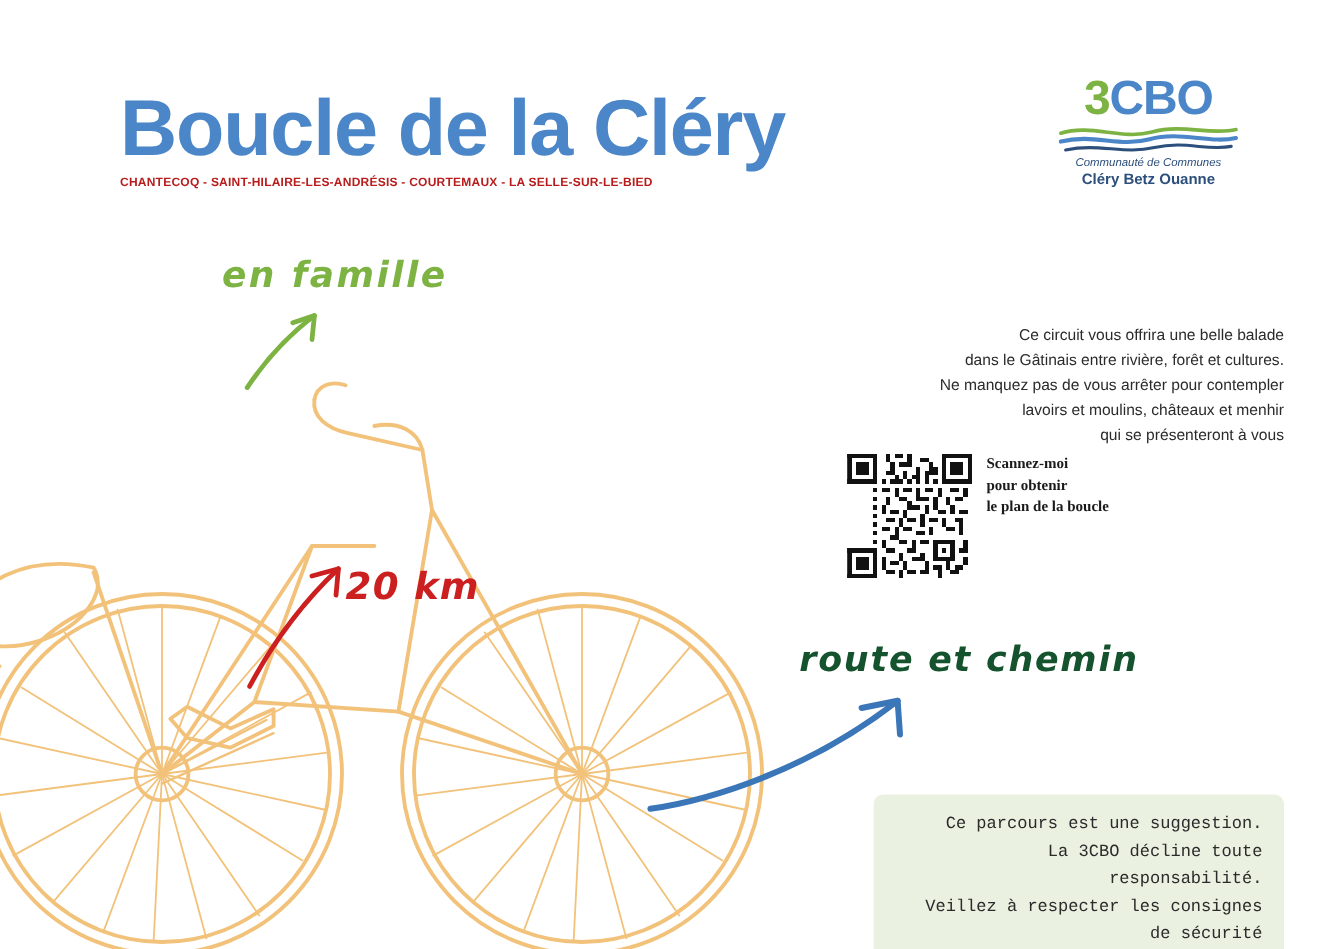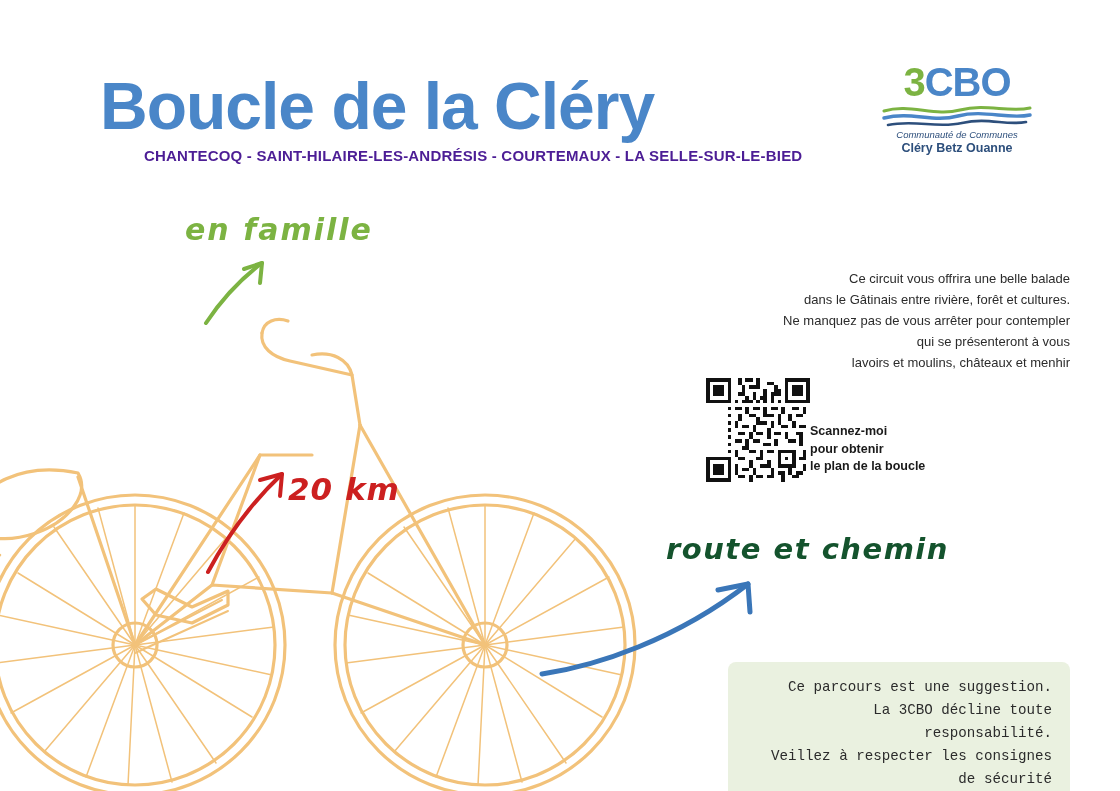--- a/index.html
+++ b/index.html
@@ -39,25 +39,24 @@
     font-size: 66px;
     font-weight: bold;
     color: #4a86c8;
     letter-spacing: -1px;
     line-height: 1.04;
     margin: 0;
     white-space: nowrap;
   }
   #subtitle {
     margin-top: 6px;
-    font-size: 15px;
-    font-weight: bold;
-    color: #4c1d95;
+    font-size: 10px;
+    font-weight: bold;
+    color: #b91c1c;
     letter-spacing: 0.2px;
-    margin-left: 44px;
   }
 
   
   #logo {
     position: absolute;
     right: 88px;
     top: 62px;
     width: 150px;
     text-align: center;
   }
@@ -136,21 +135,22 @@
     line-height: 1.62;
     color: #2b2b2b;
   }
 
   
   #qr-block {
     position: absolute;
     left: 706px;
     top: 378px;
     display: flex;
-    align-items: flex-end;
+    gap: 12px;
+    font-family: Liberation Serif, serif;
   }
   #qr-code {
     width: 104px;
     height: 104px;
     display: block;
     background: #ffffff;
   }
   #qr-caption {
     font-size: 12.5px;
     font-weight: bold;
@@ -287,22 +287,22 @@
   <div id="annot-route" class="handwritten">route et chemin</div>
   <svg id="arrow-route" viewBox="0 0 235 110" xmlns="http://www.w3.org/2000/svg">
     <path d="M6 104 C 60 96, 140 70, 212 14" stroke="#3a76b8" stroke-width="5" fill="none" stroke-linecap="round"></path>
     <path d="M212 14 L182 20 M212 14 L214 42" stroke="#3a76b8" stroke-width="5" fill="none" stroke-linecap="round"></path>
   </svg>
 
   <div id="description">
     <div>Ce circuit vous offrira une belle balade</div>
     <div>dans le Gâtinais entre rivière, forêt et cultures.</div>
     <div>Ne manquez pas de vous arrêter pour contempler</div>
+    <div>lavoirs et moulins, châteaux et menhir</div>
     <div>qui se présenteront à vous</div>
-    <div>lavoirs et moulins, châteaux et menhir</div>
   </div>
 
   <div id="qr-block">
     <svg id="qr-code" viewBox="0 0 29 29" shape-rendering="crispEdges" xmlns="http://www.w3.org/2000/svg">
       <rect width="29" height="29" fill="#ffffff"></rect>
       <g fill="#111111">
 
         <rect x="0" y="0" width="7" height="1"></rect>
           <rect x="0" y="6" width="7" height="1"></rect>
         <rect x="0" y="0" width="1" height="7"></rect>

